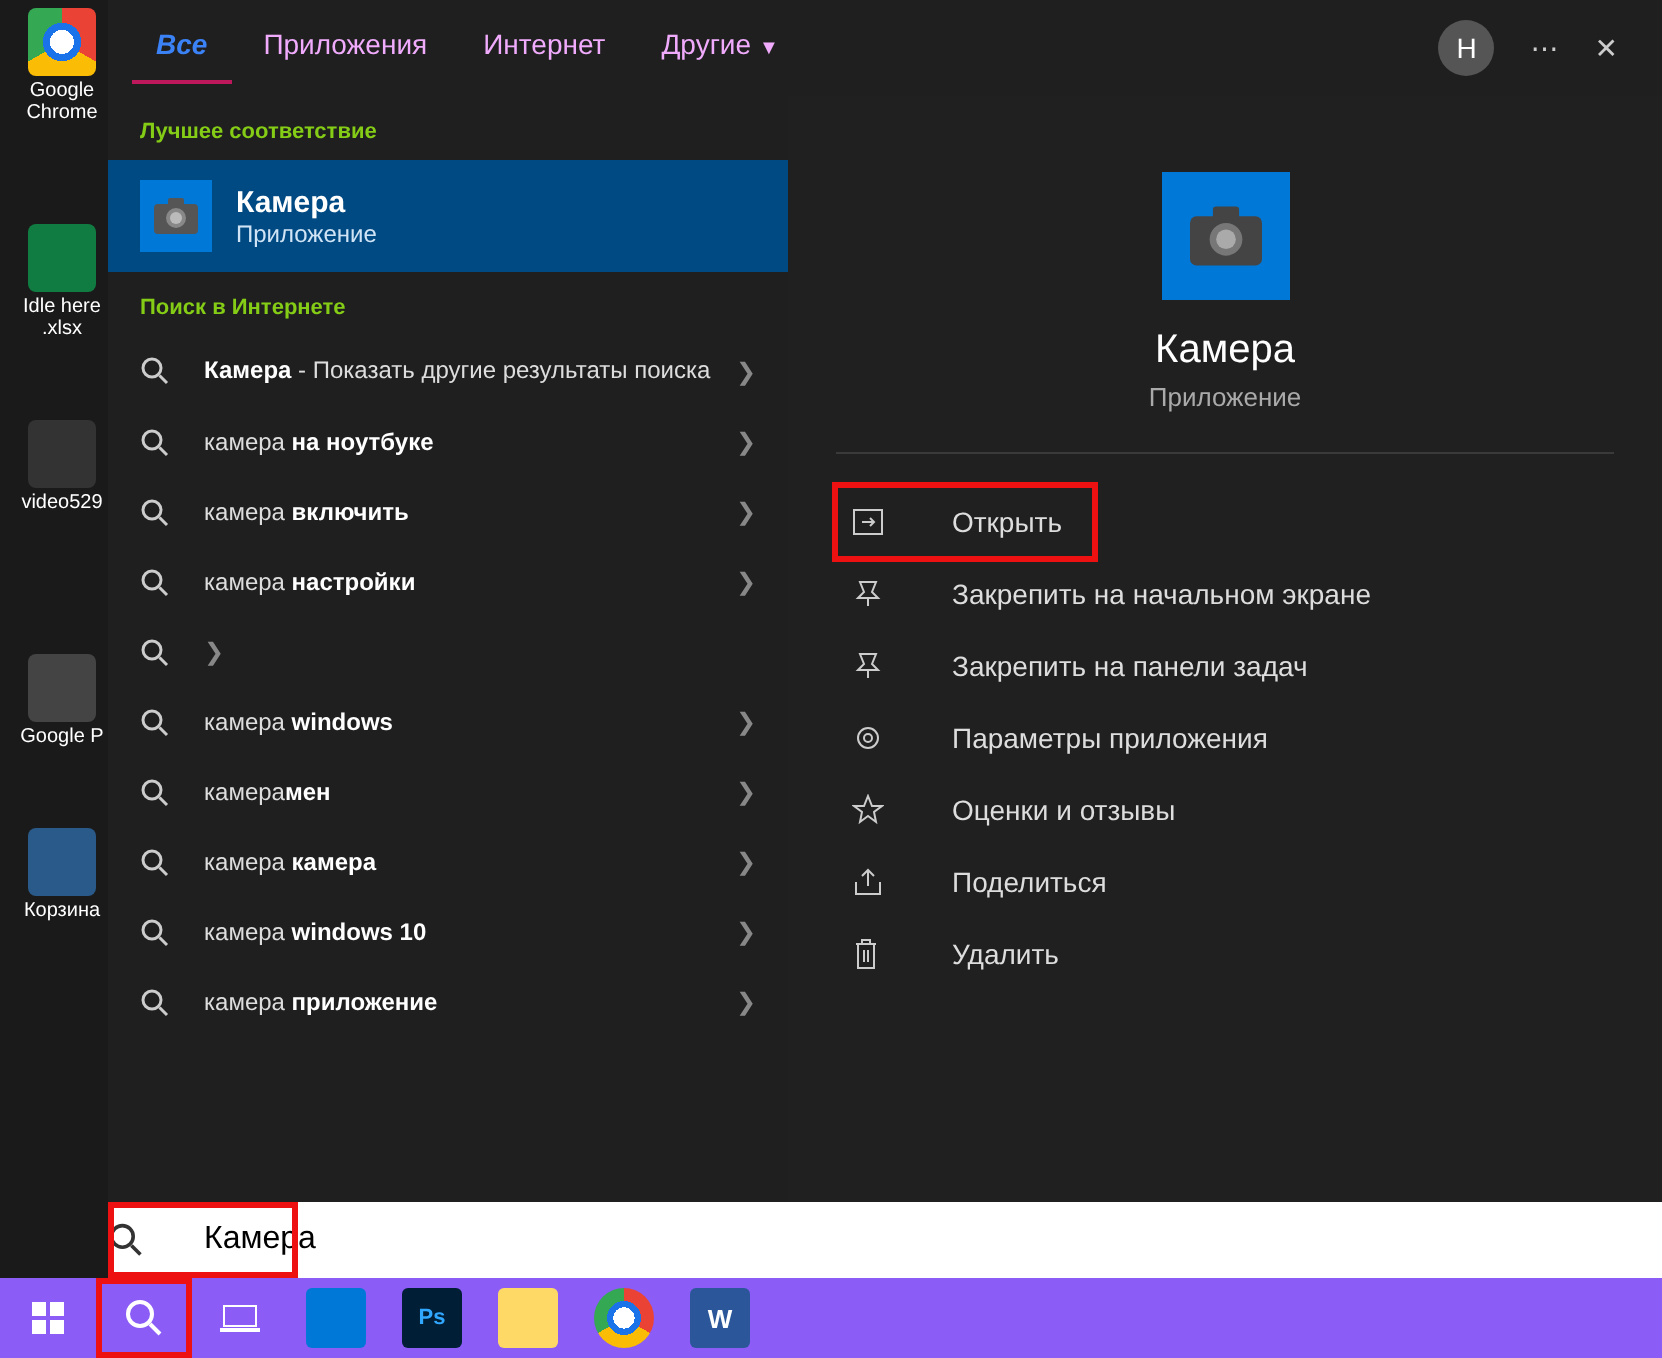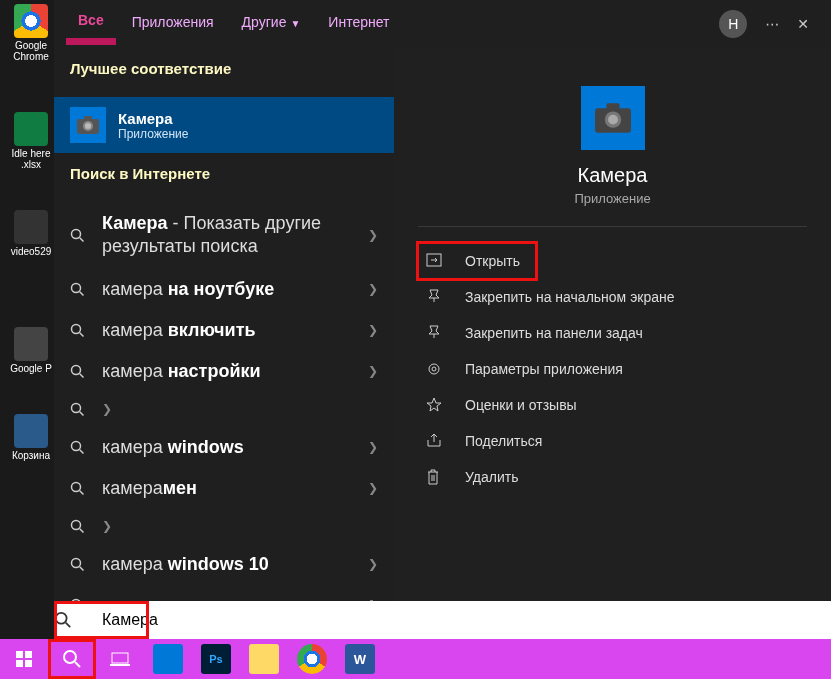--- a/index.html
+++ b/index.html
@@ -15,65 +15,65 @@
 .aclib-ic { background: #ffd966; }
 .guitar-ic { background: #444; }
 .trash-ic { background: #2a5a8a; }
 
 
 .panel { position: absolute; left: 54px; top: 0; right: 0; bottom: 40px; background: #1f1f1f; display: flex; flex-direction: column; }
 
 
 .tabs { display: flex; align-items: center; height: 48px; padding: 0 12px; gap: 4px; background: #1f1f1f; }
 .tab { padding: 8px 12px 10px 12px; font-size: 14px; color: #f0abfc; cursor: pointer; border-bottom: 3px solid transparent; }
-.tab.active { color: #ec4899; border-bottom: 7px solid #be185d; font-weight: 600; }
+.tab.active { color: #3b82f6; border-bottom: 2px solid #be185d; font-weight: 600; font-style: italic; }
 .tab .caret { font-size: 10px; margin-left: 4px; }
 .tabs-spacer { flex: 1; }
 .tabs-right { display: flex; align-items: center; gap: 18px; padding-right: 10px; }
 .avatar { width: 28px; height: 28px; border-radius: 50%; background: #555; display: flex; align-items: center; justify-content: center; font-size: 14px; }
 .hdr-icon { font-size: 14px; color: #ccc; cursor: pointer; }
 
 .columns { flex: 1; display: flex; }
 
 
 .left-col { width: 340px; background: #1f1f1f; display: flex; flex-direction: column; }
-.section-header { font-size: 15px; font-weight: 600; padding: 12px 16px 20px 16px; color: #fef9c3; }
+.section-header { font-size: 11px; font-weight: 600; padding: 12px 16px 8px 16px; color: #84cc16; }
 
 .best-match { display: flex; align-items: center; padding: 10px 16px; background: #004a83; gap: 12px; }
 .best-match .app-icon { width: 36px; height: 36px; background: #0078d7; display: flex; align-items: center; justify-content: center; font-size: 18px; }
 .best-match .texts .title { font-size: 15px; font-weight: 600; }
 .best-match .texts .sub { font-size: 12px; color: #d0e4f5; }
 
 .search-item { display: flex; align-items: center; padding: 10px 16px; gap: 12px; cursor: pointer; }
 .search-item .sicon { width: 20px; color: #ccc; font-size: 14px; text-align: center; }
-.search-item .label { flex: 1; font-size: 18px; color: #ddd; }
+.search-item .label { flex: 1; font-size: 12px; color: #ddd; }
 .search-item .label b { color: #fff; font-weight: 600; }
 .search-item .chev { color: #888; font-size: 12px; }
 .search-item.tall .label { line-height: 1.3; }
 
 
 .right-col { flex: 1; background: #202020; padding: 20px 24px; display: flex; flex-direction: column; }
 .preview { text-align: center; padding: 18px 0 20px 0; border-bottom: 1px solid #3a3a3a; }
 .preview .big-icon { width: 64px; height: 64px; background: #0078d7; margin: 0 auto 14px auto; display: flex; align-items: center; justify-content: center; font-size: 32px; color: #fff; }
 .preview .p-title { font-size: 20px; font-weight: 400; margin-bottom: 4px; }
 .preview .p-sub { font-size: 13px; color: #aaa; }
 
 .actions { padding-top: 16px; }
-.action-item { display: flex; align-items: flex-start; gap: 21px; padding: 10px 8px; font-size: 14px; color: #ddd; cursor: pointer; }
+.action-item { display: flex; align-items: center; gap: 32px; padding: 10px 8px; font-size: 14px; color: #ddd; cursor: pointer; }
 .action-item .aicon { width: 18px; text-align: center; color: #ccc; font-size: 14px; }
 .action-item.highlighted { outline: 3px solid #e11; outline-offset: -1px; width: fit-content; padding-right: 16px; }
 
 
 .search-box-wrap { position: absolute; left: 54px; right: 0; bottom: 40px; height: 38px; background: #fff; display: flex; align-items: center; }
 .search-box-hl { position: absolute; left: 54px; bottom: 40px; width: 95px; height: 38px; border: 3px solid #e11; pointer-events: none; z-index: 5; }
 .search-box-wrap .sicon { width: 48px; text-align: center; color: #333; font-size: 16px; }
 .search-box-wrap input { flex: 1; border: none; outline: none; font-size: 16px; color: #000; height: 100%; }
 
 
-.taskbar { position: absolute; left: 0; right: 0; bottom: 0; height: 40px; background: #d946ef; display: flex; align-items: center; }
+.taskbar { position: absolute; left: 0; right: 0; bottom: 0; height: 40px; background: #8b5cf6; display: flex; align-items: center; }
 .tb-btn { width: 48px; height: 40px; display: flex; align-items: center; justify-content: center; color: #fff; cursor: pointer; }
 .tb-icon { width: 30px; height: 30px; border-radius: 3px; }
 .search-hl { position: absolute; left: 48px; bottom: 0; width: 48px; height: 40px; border: 3px solid #e11; pointer-events: none; z-index: 5; }
 
 svg { display: block; }
 </style>
 </head>
 <body>
 
 <div class="desktop">
@@ -101,22 +101,22 @@
   <div class="desktop-icon">
     <div class="ic trash-ic"></div>
     <div>Корзина</div>
   </div>
 </div>
 
 <div class="panel">
   <div class="tabs">
     <div class="tab active">Все</div>
     <div class="tab">Приложения</div>
+    <div class="tab">Интернет</div>
     <div class="tab"><span>Другие</span><span class="caret">▼</span></div>
-    <div class="tab">Интернет</div>
     <div class="tabs-spacer"></div>
     <div class="tabs-right">
       <div class="avatar">Н</div>
       <div class="hdr-icon">⋯</div>
       <div class="hdr-icon">✕</div>
     </div>
   </div>
 
   <div class="columns">
     <div class="left-col">
@@ -207,20 +207,21 @@
             <div class="label">камера<b>мен</b></div>
             <div class="chev">❯</div>
           </div>
           <div class="search-item">
             <div class="sicon">
               <svg width="15" height="15" viewBox="0 0 20 20">
                 <circle cx="8" cy="8" r="6" stroke="#ccc" stroke-width="2" fill="none"></circle>
                 <line x1="13" y1="13" x2="18" y2="18" stroke="#ccc" stroke-width="2"></line>
               </svg>
             </div>
+            <div class="label">камера <b>камера</b></div>
             <div class="chev">❯</div>
           </div>
           <div class="search-item">
             <div class="sicon">
               <svg width="15" height="15" viewBox="0 0 20 20">
                 <circle cx="8" cy="8" r="6" stroke="#ccc" stroke-width="2" fill="none"></circle>
                 <line x1="13" y1="13" x2="18" y2="18" stroke="#ccc" stroke-width="2"></line>
               </svg>
             </div>
             <div class="label">камера <b>windows 10</b></div>

